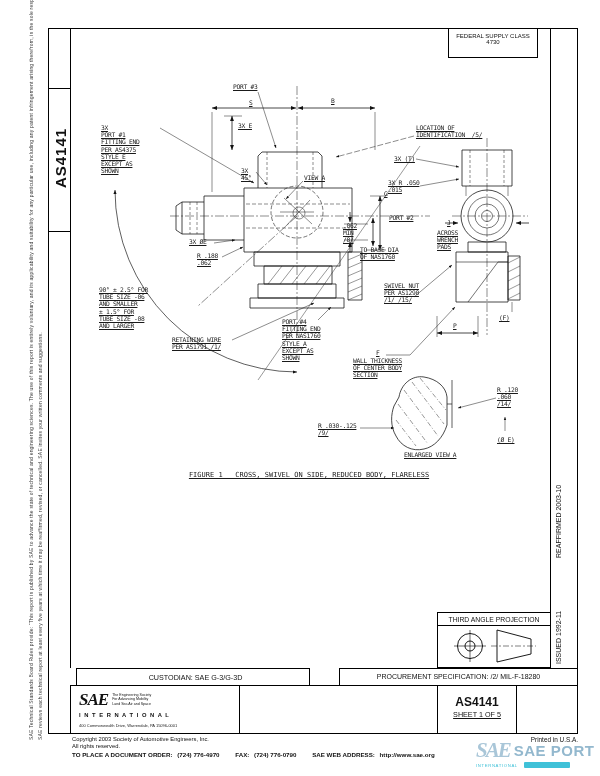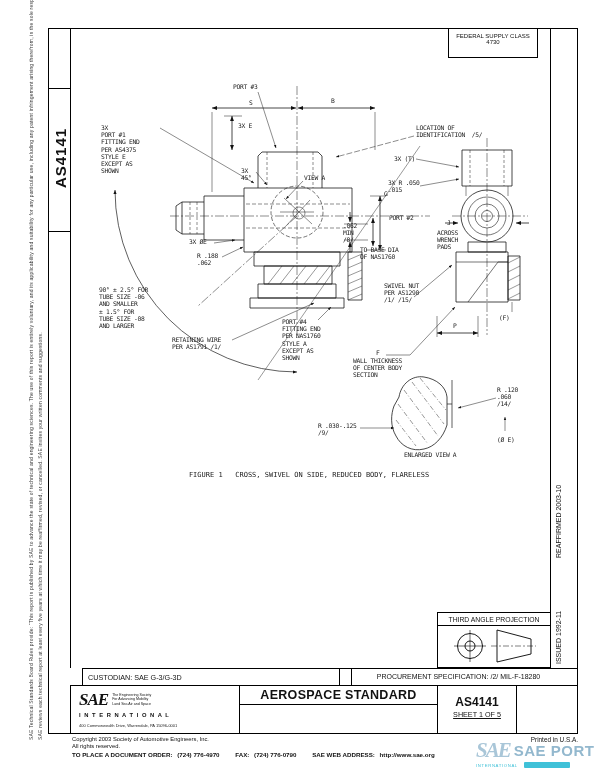--- a/index.html
+++ b/index.html
@@ -1,18 +1,18 @@
 <!DOCTYPE html>
 <html><head>
 <meta charset="utf-8">
 <style>
   html,body{margin:0;padding:0;background:#fff;}
   body{width:600px;height:776px;position:relative;font-family:"Liberation Sans",sans-serif;color:#111;overflow:hidden;}
   .abs{position:absolute;}
-  .co{position:absolute;font-family:"DejaVu Sans Mono",monospace;font-size:6.3px;line-height:1.15;white-space:pre-line;color:#1a1a1a;letter-spacing:-0.3px;}
+  .co{position:absolute;font-family:"DejaVu Sans Mono",monospace;font-size:6.3px;line-height:1.15;white-space:pre-line;color:#1a1a1a;letter-spacing:-0.3px;text-decoration:underline;}
   .bx{position:absolute;border:1px solid #000;box-sizing:border-box;}
   .vline{position:absolute;border-left:1px solid #000;width:0;}
   .rot{transform:rotate(-90deg);transform-origin:0 0;white-space:nowrap;}
   .tiny{font-size:5px;color:#3a3a3a;letter-spacing:0.2px;}
   .cell{position:absolute;border:1px solid #000;box-sizing:border-box;}
   svg{position:absolute;left:0;top:0;}
 </style>
 </head>
 <body>
 
@@ -208,40 +208,39 @@
 /14/</div>
 <div class="co" style="left:497px;top:436px;">(Ø E)</div>
 <div class="co" style="left:404px;top:451px;">ENLARGED VIEW A</div>
 
 <div class="co" style="left:70px;top:471px;width:478px;text-align:center;font-size:7px;letter-spacing:0;">FIGURE 1&nbsp;&nbsp;&nbsp;CROSS, SWIVEL ON SIDE, REDUCED BODY, FLARELESS</div>
 
 <div class="bx" style="left:437px;top:612px;width:114px;height:56px;">
   <div style="font-size:6.8px;text-align:center;border-bottom:1px solid #000;padding:3px 0 2px;">THIRD ANGLE PROJECTION</div>
 </div>
 
-<div class="cell" style="left:82px;top:668px;width:270px;height:18px;">
+<div class="cell" style="left:76px;top:668px;width:234px;height:18px;text-align:center;">
   <div style="font-size:7.2px;padding:4px 0 0 5px;">CUSTODIAN: SAE G-3/G-3D</div>
 </div>
 <div class="cell" style="left:339px;top:668px;width:239px;height:18px;">
   <div style="font-size:7px;text-align:center;padding-top:4px;">PROCUREMENT SPECIFICATION: /2/ MIL-F-18280</div>
 </div>
 
 <div class="cell" style="left:70px;top:685px;width:170px;height:49px;">
   <div class="abs" style="left:8px;top:5px;display:flex;">
     <div style="font-family:'Liberation Serif',serif;font-style:italic;font-weight:bold;font-size:17px;letter-spacing:-1px;line-height:1;">SAE</div>
     <div style="font-size:3.6px;white-space:pre-line;margin-left:4px;line-height:1.25;padding-top:2px;">The Engineering Society
 For Advancing Mobility
 Land Sea Air and Space</div>
   </div>
   <div class="abs" style="left:8px;top:26px;font-size:5.8px;font-weight:bold;letter-spacing:1px;">I N T E R N A T I O N A L</div>
   <div class="abs" style="left:8px;top:37px;font-size:4px;color:#222;">400 Commonwealth Drive, Warrendale, PA 15096-0001</div>
 </div>
 
 <div class="cell" style="left:239px;top:685px;width:199px;height:49px;">
-  <div style="font-size:12.5px;font-weight:bold;text-align:center;border-bottom:1px solid #000;padding:2px 0 2px;letter-spacing:0.3px;">AEROSPACE STANDARD</div>
 </div>
 
 <div class="cell" style="left:437px;top:685px;width:80px;height:49px;">
   <div style="font-size:12px;font-weight:bold;text-align:center;padding-top:9px;">AS4141</div>
   <div style="font-size:7.2px;text-align:center;padding-top:1px;text-decoration:underline;">SHEET 1 OF 5</div>
 </div>
 <div class="cell" style="left:516px;top:685px;width:62px;height:49px;"></div>
 
 <div class="abs" style="left:438px;top:736px;width:140px;text-align:right;font-size:6.4px;">Printed in U.S.A.</div>
 

